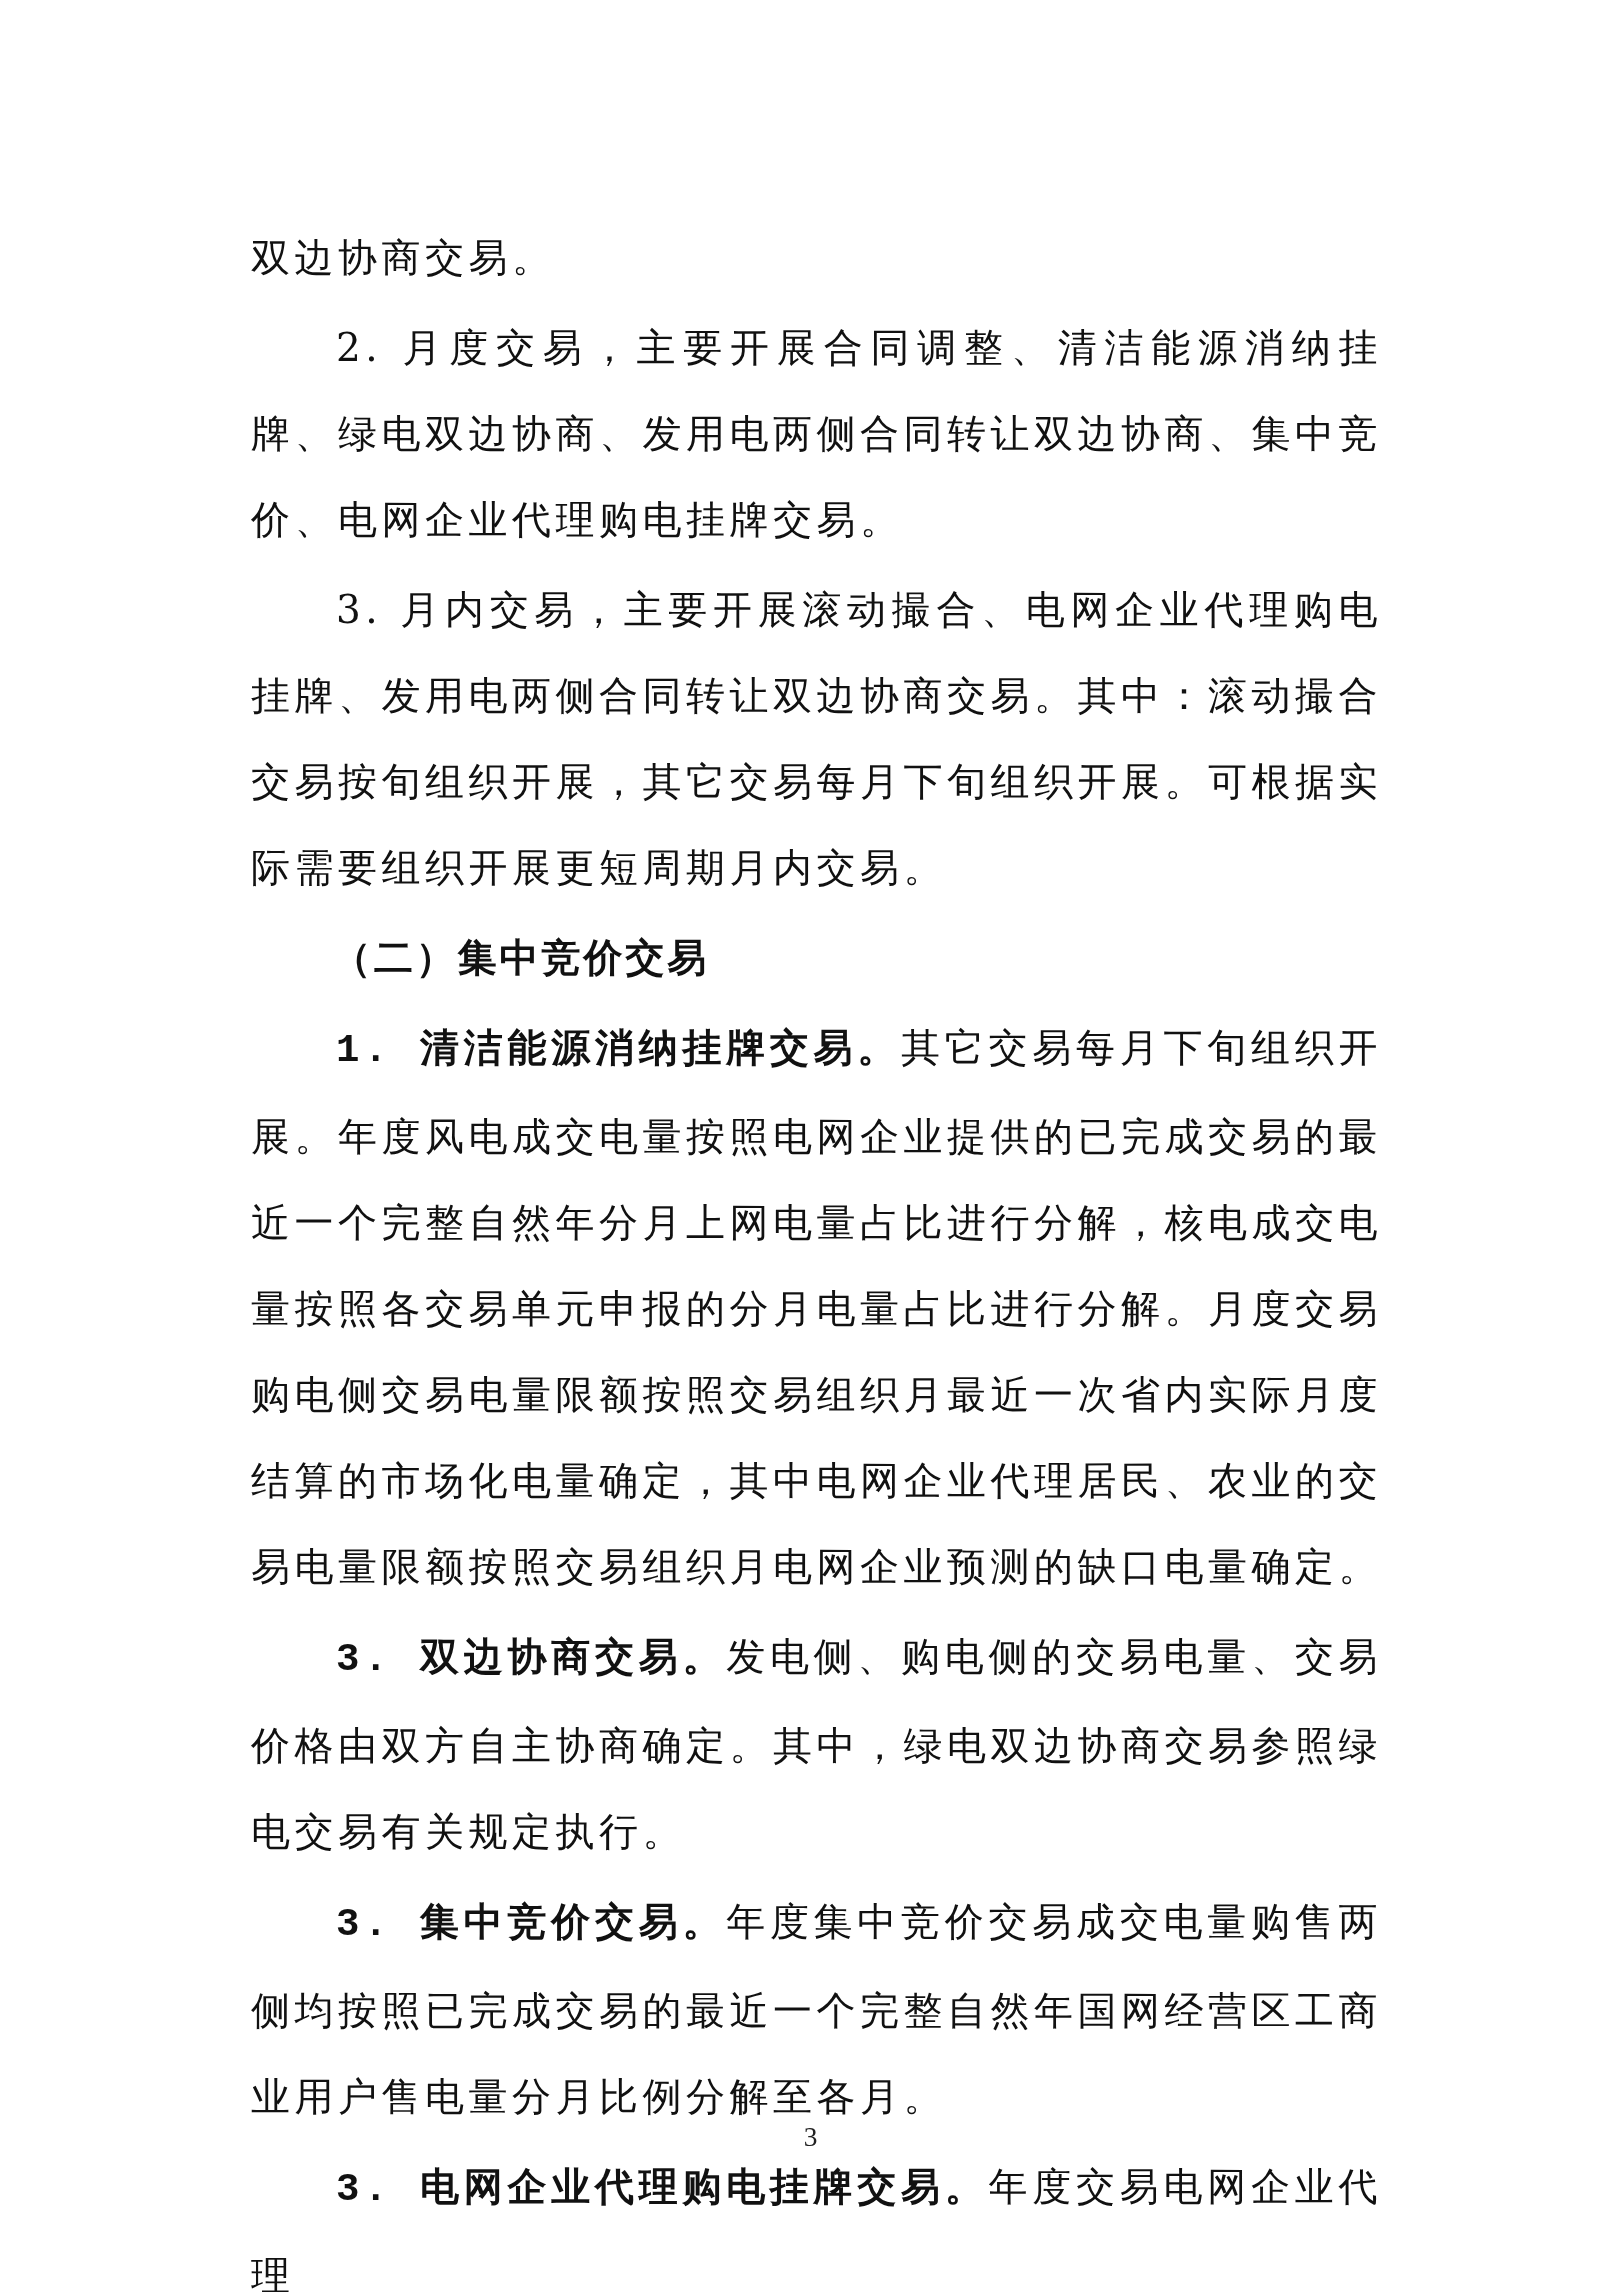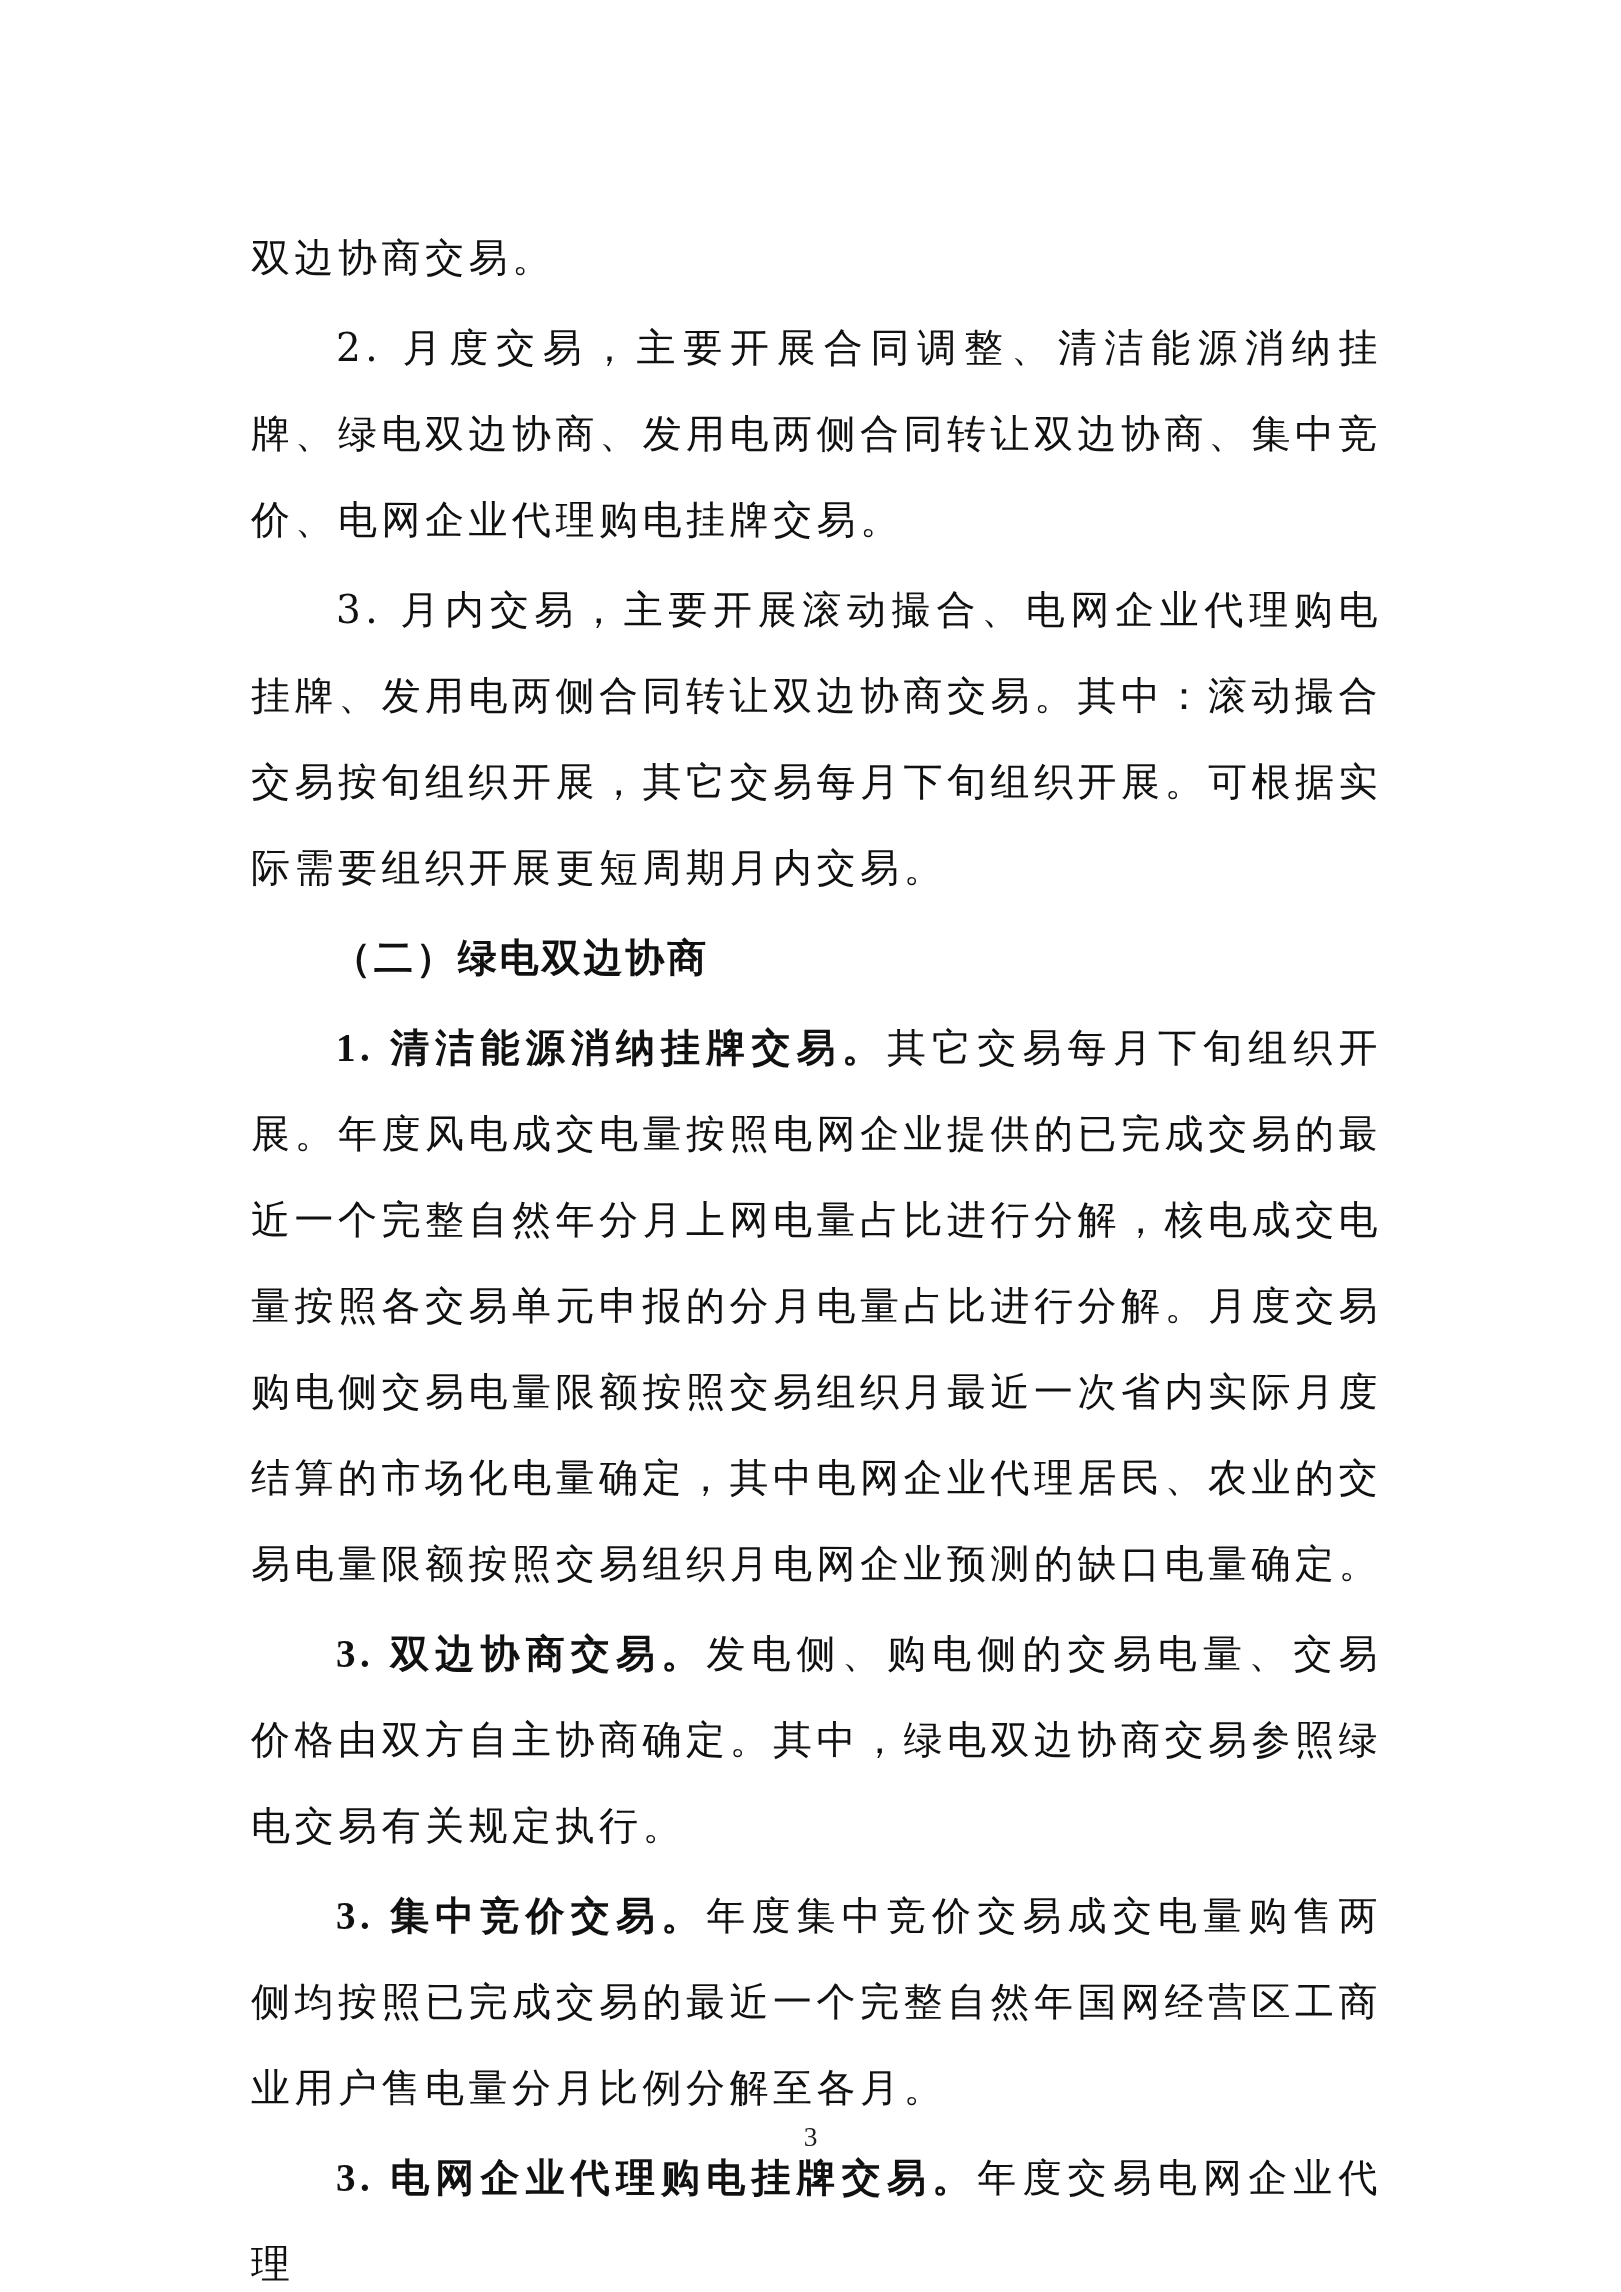--- a/index.html
+++ b/index.html
@@ -37,42 +37,42 @@
       margin: 0;
       font-size: 39px;
       line-height: 86px;
       font-weight: bold;
       font-family: "DejaVu Sans", "Liberation Sans", sans-serif;
       text-indent: 85px;
       letter-spacing: 2.9px;
     }
     .lead {
       font-weight: bold;
-      font-family: Liberation Serif, serif;
+      font-family: Liberation Mono, monospace;
     }
     .page-number {
       position: absolute;
       left: 0;
       width: 1621px;
       top: 2122px;
       text-align: center;
       font-size: 27.4px;
       font-family: "Liberation Serif", serif;
       color: #222222;
     }
   </style>
 </head>
 <body>
 
 <div class="page">
   <p class="para">双边协商交易。</p>
   <p class="para indent">2. 月度交易，主要开展合同调整、清洁能源消纳挂牌、绿电双边协商、发用电两侧合同转让双边协商、集中竞价、电网企业代理购电挂牌交易。</p>
   <p class="para indent">3. 月内交易，主要开展滚动撮合、电网企业代理购电挂牌、发用电两侧合同转让双边协商交易。其中：滚动撮合交易按旬组织开展，其它交易每月下旬组织开展。可根据实际需要组织开展更短周期月内交易。</p>
 
-  <h2 class="heading">（二）绿电双边协商</h2>
+  <h2 class="heading">（二）集中竞价交易</h2>
 
   <p class="para indent"><span class="lead">1. 清洁能源消纳挂牌交易。</span><span>其它交易每月下旬组织开展。年度风电成交电量按照电网企业提供的已完成交易的最近一个完整自然年分月上网电量占比进行分解，核电成交电量按照各交易单元申报的分月电量占比进行分解。月度交易购电侧交易电量限额按照交易组织月最近一次省内实际月度结算的市场化电量确定，其中电网企业代理居民、农业的交易电量限额按照交易组织月电网企业预测的缺口电量确定。</span></p>
 
   <p class="para indent"><span class="lead">3. 双边协商交易。</span><span>发电侧、购电侧的交易电量、交易价格由双方自主协商确定。其中，绿电双边协商交易参照绿电交易有关规定执行。</span></p>
 
   <p class="para indent"><span class="lead">3. 集中竞价交易。</span><span>年度集中竞价交易成交电量购售两侧均按照已完成交易的最近一个完整自然年国网经营区工商业用户售电量分月比例分解至各月。</span></p>
 
   <p class="para indent"><span class="lead">3. 电网企业代理购电挂牌交易。</span><span>年度交易电网企业代理</span></p>
 </div>
 

